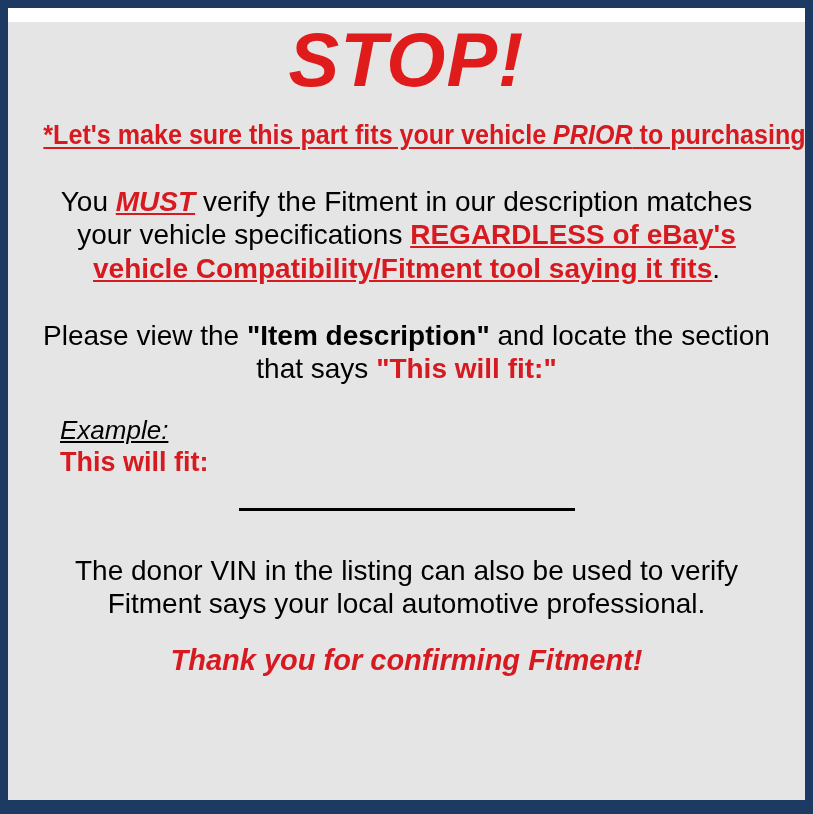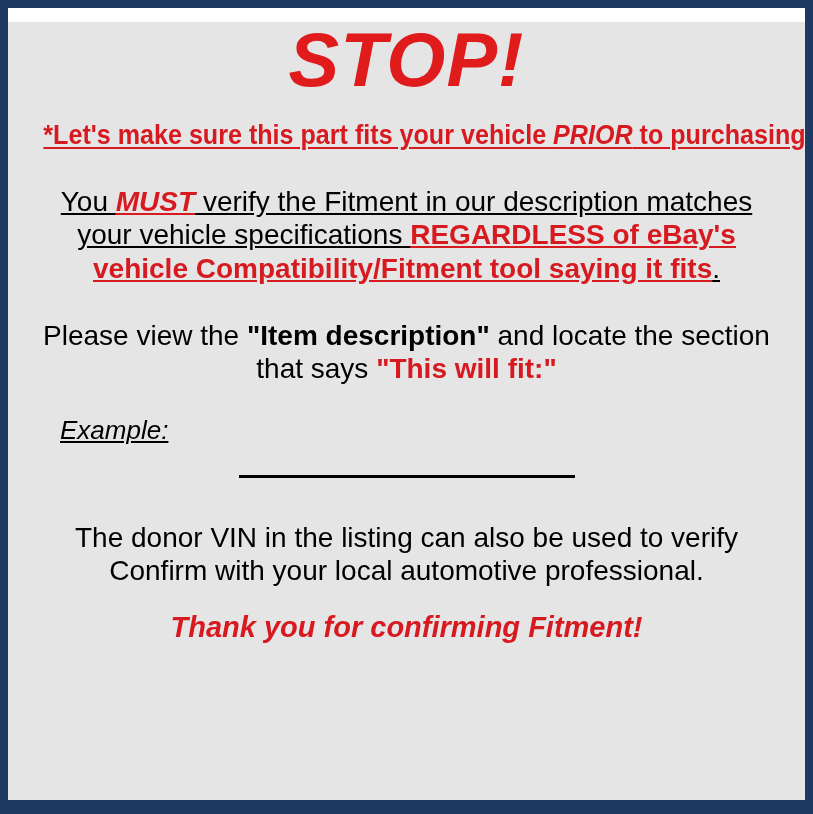--- a/index.html
+++ b/index.html
@@ -59,21 +59,21 @@
 
   
   .para {
     color: #000000;
     font-size: 28px;
     line-height: 1.19;
     margin: 0 32px;
     text-align: center;
     font-weight: normal;
   }
-  .para.p1 { margin-top: 34px; text-decoration: underline; }
+  .para.p1 { margin-top: 34px; }
   .para.p2 { margin-top: 34px; }
   .para.p4 { margin-top: 26px; }
   .para.p5 { margin-top: 36px; }
 
   .redbu {
     color: #d71920;
     font-weight: bold;
     font-style: italic;
     text-decoration: underline;
     text-underline-offset: 2px;
@@ -154,25 +154,26 @@
     <div class="tagline"><span class="u"><span>*Let's make sure this part fits your vehicle </span><span class="it">PRIOR</span><span> to purchasing*</span></span></div>
 
     <div class="para p1"><span>You </span><span class="redbu">MUST</span><span> verify the Fitment in our description matches your vehicle specifications </span><span class="redb-u">REGARDLESS of eBay's vehicle Compatibility/Fitment tool saying it fits</span><span>.</span></div>
 
     <div class="para p2"><span>Please view the </span><span class="blkb">"Item description"</span><span> and locate the section that says </span><span class="redb">"This will fit:"</span></div>
 
     <div class="example-block">
       <div>
         <span class="example-label">Example:</span>
       </div>
+      <div class="will-fit">This will fit:</div>
     </div>
 
     <div class="divider-wrap">
       <span class="divider" style="width: 336px; background: rgb(0, 0, 0);"></span>
     </div>
 
 
-    <div class="para p5">The donor VIN in the listing can also be used to verify Confirm with your local automotive professional.</div>
+    <div class="para p5">The donor VIN in the listing can also be used to verify Fitment says your local automotive professional.</div>
 
     <div class="closing">Thank you for confirming Fitment!</div>
 
   </div>
 </div>
 
 </body></html>

